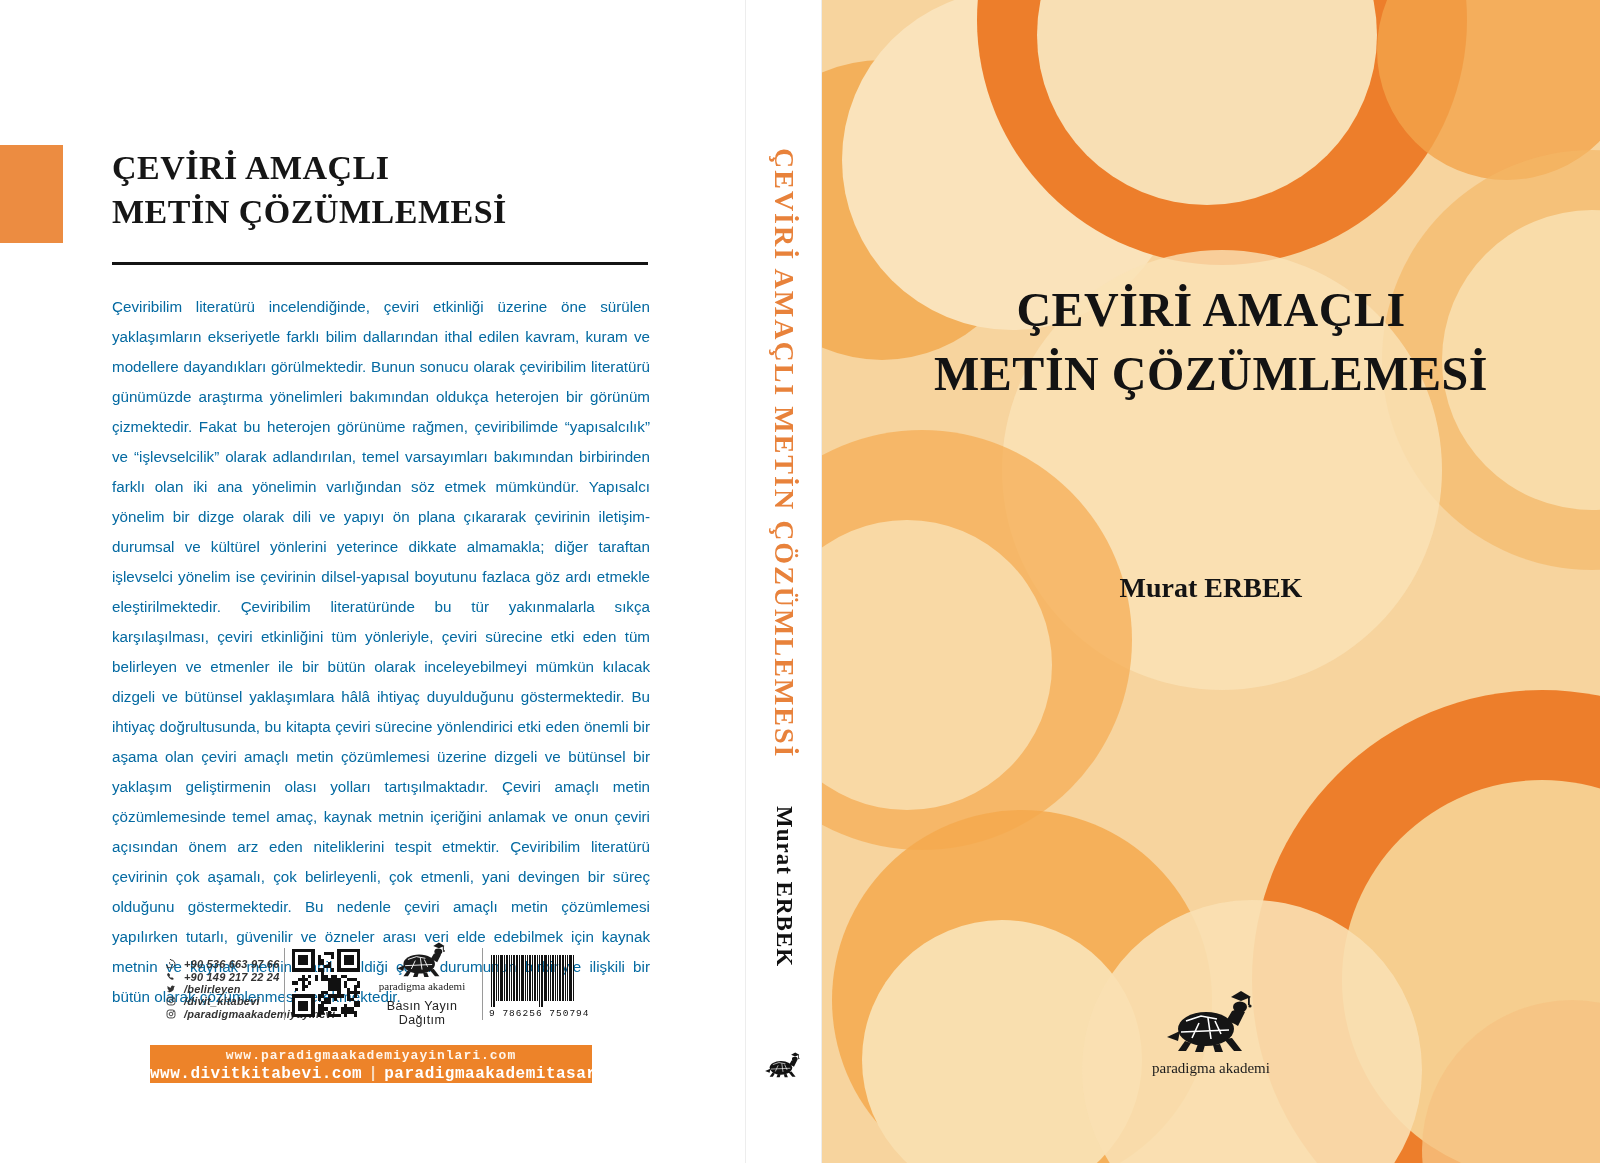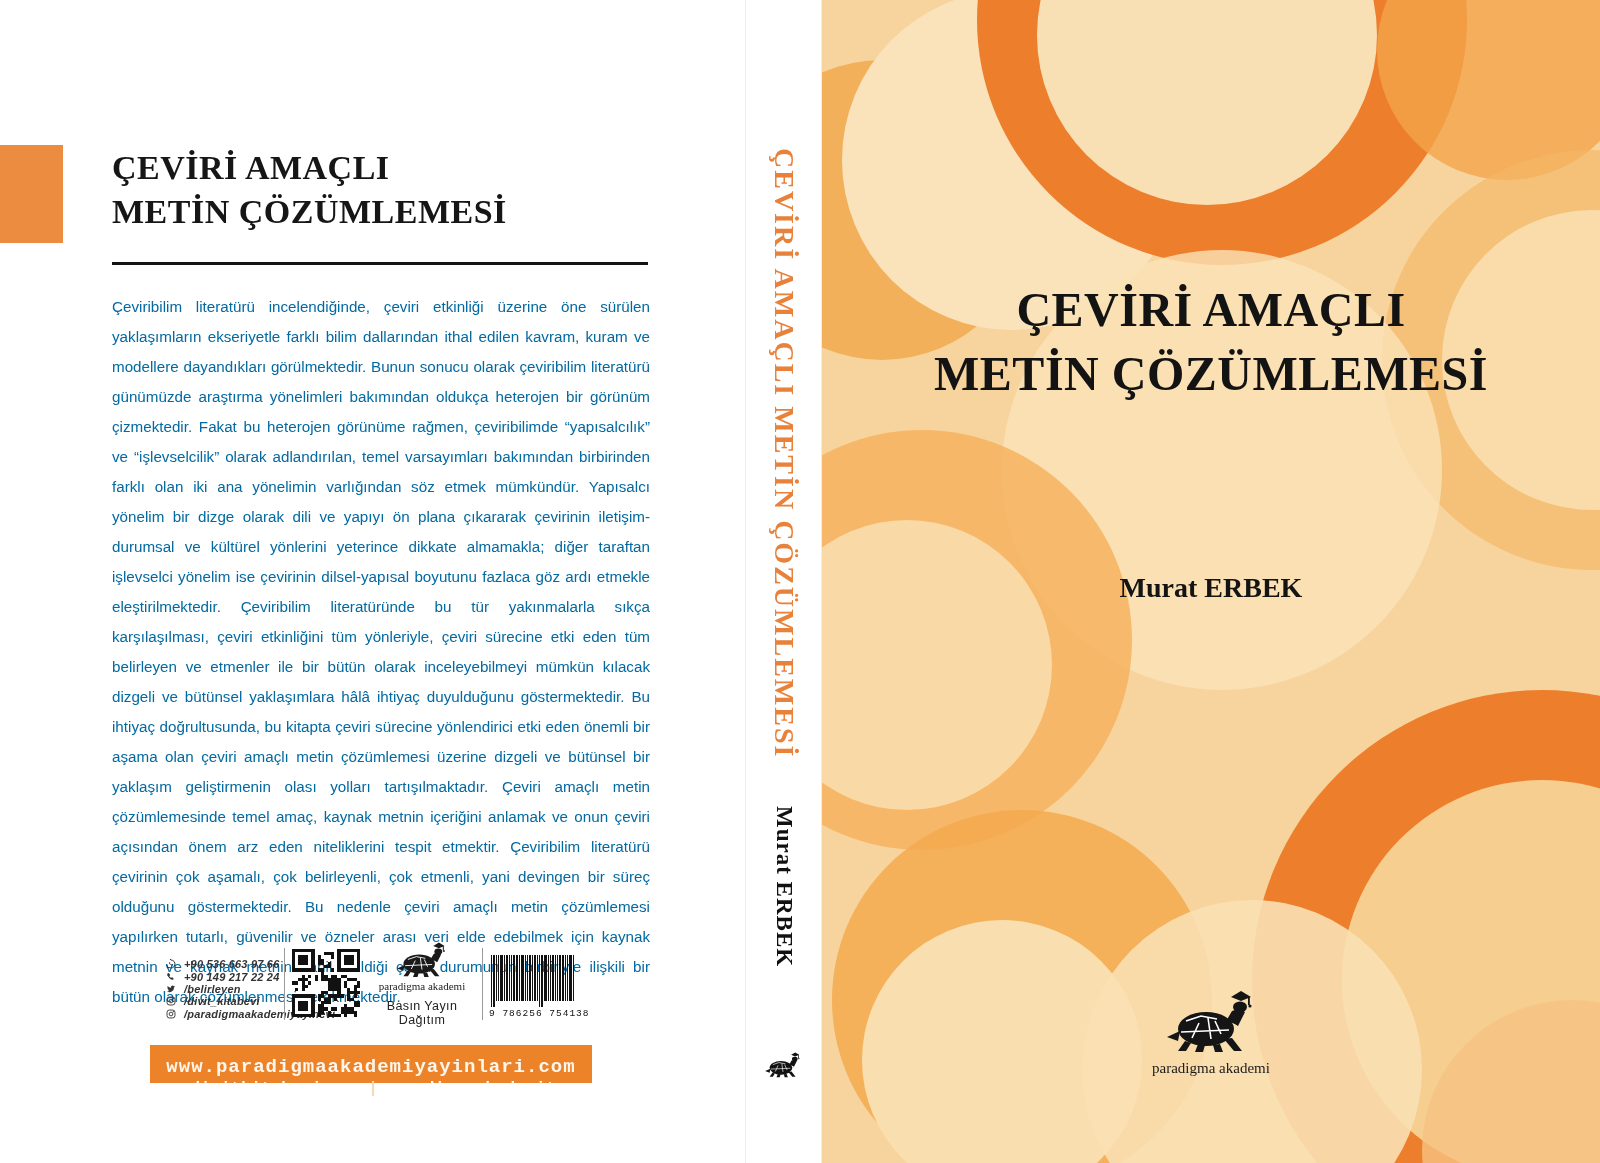--- a/index.html
+++ b/index.html
@@ -31,21 +31,21 @@
   .publogo-name{font-family:"Liberation Serif",serif;font-size:11px;color:#1c1c1c;margin-top:2px;}
   .publogo-tagline{font-size:12.5px;color:#222;letter-spacing:.4px;margin-top:7px;}
 
   .barcode-box{position:absolute;left:489px;top:955px;width:90px;height:70px;}
   .barcode-box svg{width:90px;height:52px;display:block;}
   .barcode-number{font-family:"Liberation Mono",monospace;font-size:9.5px;color:#111;
                   letter-spacing:1px;text-align:center;margin-top:1px;white-space:nowrap;}
 
   .banner{position:absolute;left:150px;top:1045px;width:442px;height:38px;background:#ED8329;
           text-align:center;font-family:"Liberation Mono",monospace;font-weight:700;}
-  .banner-line1{font-size:19px;color:#fff6ec;letter-spacing:1px;padding-top:11px;}
+  .banner-line1{font-size:13px;color:#fff6ec;letter-spacing:1px;padding-top:3px;}
   .banner-line2{font-size:16px;color:#ffffff;letter-spacing:.5px;margin-top:2px;white-space:nowrap;}
   .banner-line2 .sep{color:#f6d9bd;padding:0 6px;}
 
   
   .fold{position:absolute;top:0;width:1px;height:1163px;background:#ededed;}
   .spine-title{position:absolute;left:747px;top:148px;width:74px;height:600px;
                display:flex;justify-content:center;}
   .spine-title span{writing-mode:vertical-rl;text-orientation:mixed;white-space:nowrap;
                font-family:"Liberation Serif",serif;font-weight:700;font-size:28px;
                letter-spacing:2px;color:#E8823B;}
@@ -334,21 +334,21 @@
         <rect x="63" y="0" width="2" height="46" fill="#111"></rect>
         <rect x="66" y="0" width="1" height="46" fill="#111"></rect>
         <rect x="68" y="0" width="1" height="46" fill="#111"></rect>
         <rect x="70" y="0" width="2" height="46" fill="#111"></rect>
         <rect x="73" y="0" width="2" height="46" fill="#111"></rect>
         <rect x="76" y="0" width="1" height="46" fill="#111"></rect>
         <rect x="78" y="0" width="1" height="46" fill="#111"></rect>
         <rect x="80" y="0" width="3" height="46" fill="#111"></rect>
         <rect x="84" y="0" width="1" height="46" fill="#111"></rect>
       </svg>
-    <div class="barcode-number">9 786256 754138</div>
+    <div class="barcode-number">9 786256 750794</div>
   </div>
 
   <div class="banner">
     <div class="banner-line1">www.paradigmaakademiyayinlari.com</div>
     <div class="banner-line2">
       <span>www.divitkitabevi.com</span><span class="sep">|</span><span>paradigmaakademitasarim@gmail.com</span>
     </div>
   </div>
 
   <div class="fold" style="left:745px"></div>

